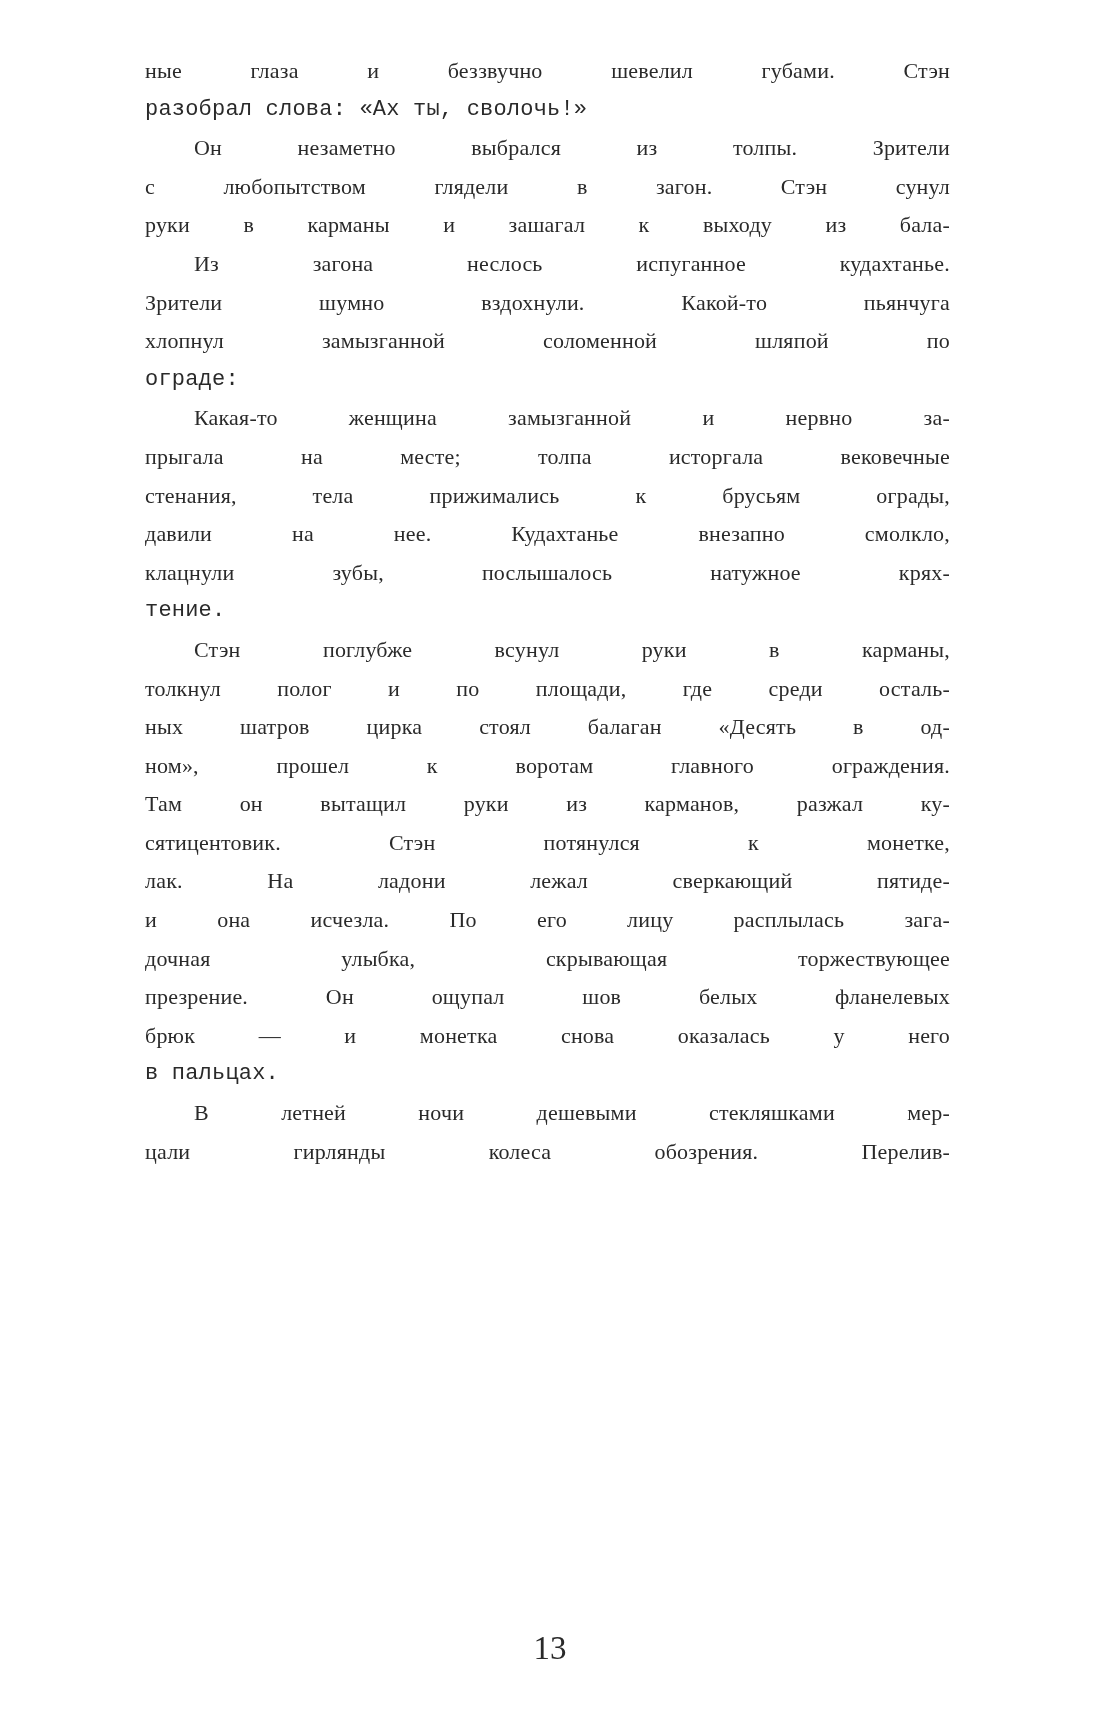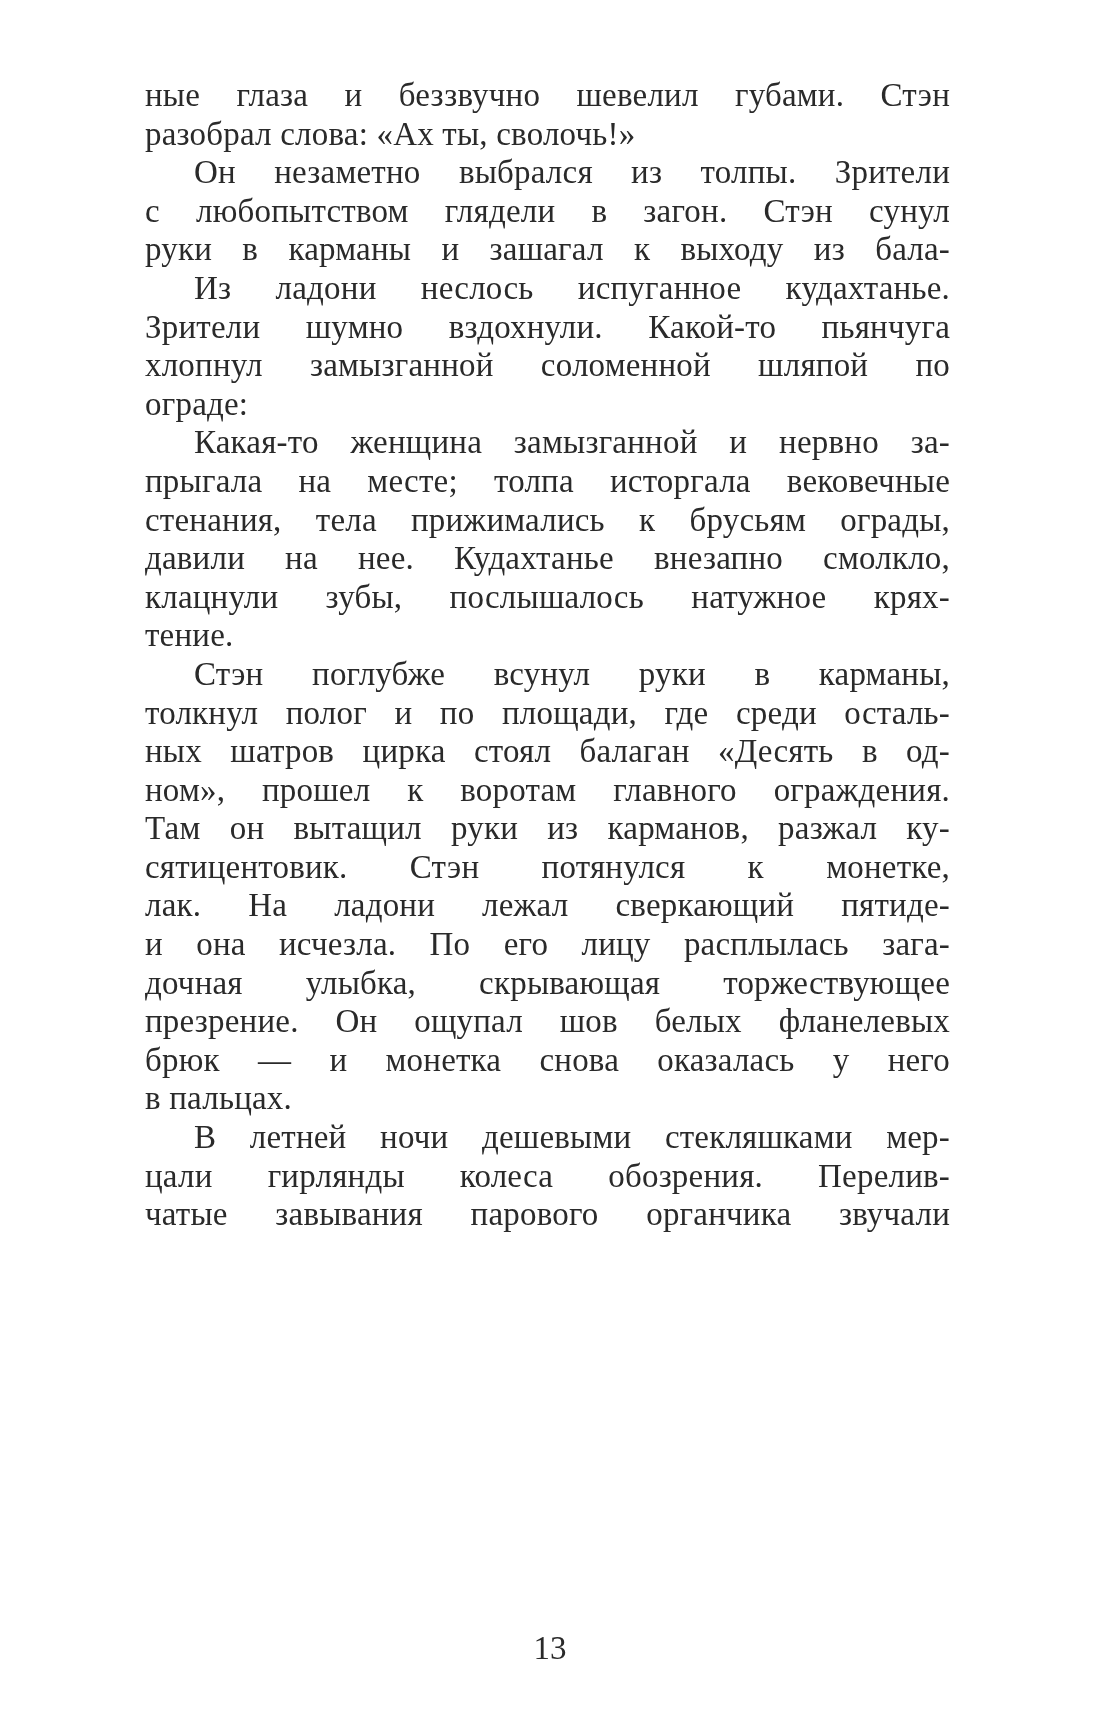--- a/index.html
+++ b/index.html
@@ -1,44 +1,44 @@
 <!DOCTYPE html>
 <html><head>
   <meta charset="utf-8">
   <style>
     html, body { margin: 0; padding: 0; background: #ffffff; }
     body { width: 1100px; height: 1721px; position: relative; overflow: hidden; }
     .page {
-      position: absolute; left: 145px; top: 76px; width: 805px;
+      position: absolute; left: 145px; top: 52px; width: 805px;
       font-family: "Liberation Serif", "DejaVu Serif", serif;
       color: #2a2a2a;
-      font-size: 33px;
+      font-size: 22px;
       line-height: 38.6px;
       letter-spacing: 0.2px;
     }
     .line { display: block; white-space: nowrap; text-align: justify; text-align-last: justify; height: 38.6px; }
-    .line.last { text-align-last: left; }
+    .line.last { text-align-last: left; font-family: Liberation Mono, monospace; }
     .line.indent { padding-left: 49px; }
     .page-number {
       position: absolute; left: 0; width: 1100px; top: 1630px;
       text-align: center;
       font-family: "Liberation Serif", "DejaVu Serif", serif;
       font-size: 33px; color: #2a2a2a;
     }
   </style>
 </head>
 <body>
 
 <div class="page" id="page">
     <span class="line">ные глаза и беззвучно шевелил губами. Стэн</span>
     <span class="line last">разобрал слова: «Ах ты, сволочь!»</span>
     <span class="line indent">Он незаметно выбрался из толпы. Зрители</span>
     <span class="line">с любопытством глядели в загон. Стэн сунул</span>
     <span class="line">руки в карманы и зашагал к выходу из бала-</span>
-    <span class="line indent">Из ладони неслось испуганное кудахтанье.</span>
+    <span class="line indent">Из загона неслось испуганное кудахтанье.</span>
     <span class="line">Зрители шумно вздохнули. Какой-то пьянчуга</span>
     <span class="line">хлопнул замызганной соломенной шляпой по</span>
     <span class="line last">ограде:</span>
     <span class="line indent">Какая-то женщина замызганной и нервно за-</span>
     <span class="line">прыгала на месте; толпа исторгала вековечные</span>
     <span class="line">стенания, тела прижимались к брусьям ограды,</span>
     <span class="line">давили на нее. Кудахтанье внезапно смолкло,</span>
     <span class="line">клацнули зубы, послышалось натужное крях-</span>
     <span class="line last">тение.</span>
     <span class="line indent">Стэн поглубже всунул руки в карманы,</span>
@@ -48,15 +48,14 @@
     <span class="line">Там он вытащил руки из карманов, разжал ку-</span>
     <span class="line">сятицентовик. Стэн потянулся к монетке,</span>
     <span class="line">лак. На ладони лежал сверкающий пятиде-</span>
     <span class="line">и она исчезла. По его лицу расплылась зага-</span>
     <span class="line">дочная улыбка, скрывающая торжествующее</span>
     <span class="line">презрение. Он ощупал шов белых фланелевых</span>
     <span class="line">брюк — и монетка снова оказалась у него</span>
     <span class="line last">в пальцах.</span>
     <span class="line indent">В летней ночи дешевыми стекляшками мер-</span>
     <span class="line">цали гирлянды колеса обозрения. Перелив-</span>
-    <span class="line">чатые завывания парового органчика звучали</span>
   </div>
 <div class="page-number">13</div>
 
 </body></html>

